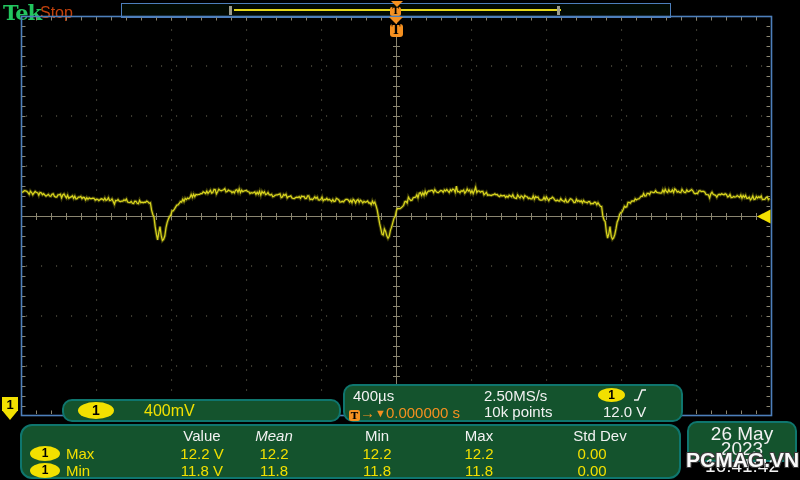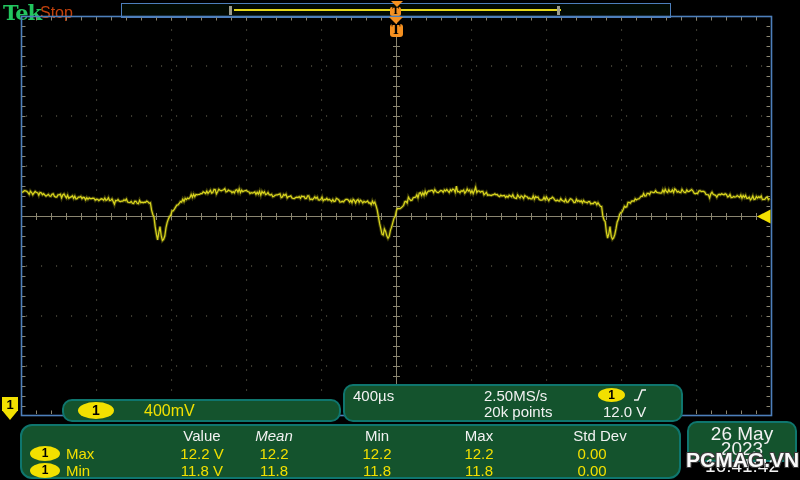--- a/index.html
+++ b/index.html
@@ -82,22 +82,25 @@
 
 <div class="abs" id="gnd-tag">1</div>
 
 <div class="abs rbox" id="ch1-box">
   <span class="badge abs" style="left:14px;top:1px;width:36px;height:17px;font-size:14px;line-height:17px;">1</span>
   <span class="abs yel" style="left:80px;top:1px;font-size:16px;">400mV</span>
 </div>
 
 <div class="abs rbox" id="horiz-box">
   <span class="abs wht t15" style="left:8px;top:2px;">400µs</span>
+  <span class="abs" style="left:4px;top:18px;">
+    <span class="tflag" style="display:inline-block;width:11px;height:11px;font-size:10px;line-height:11px;border-radius:2px;vertical-align:-1px;">T</span><span class="org t15">→</span><span class="org" style="font-size:11px;vertical-align:1px;">▼</span><span class="org t15">0.000000 s</span>
+  </span>
   <span class="abs wht t15" style="left:139px;top:2px;">2.50MS/s</span>
-  <span class="abs wht t15" style="left:139px;top:18px;">20k points</span>
+  <span class="abs wht t15" style="left:139px;top:18px;">10k points</span>
   <span class="badge abs" style="left:253px;top:2px;width:27px;height:14px;font-size:12px;line-height:14px;">1</span>
   <svg class="abs" style="left:288px;top:2px;" width="14" height="14">
     <path d="M1,12 L5,12 L9,2 L13,2" stroke="#f0f0f0" stroke-width="1.5" fill="none"></path>
   </svg>
   <span class="abs wht t15" style="left:258px;top:18px;">12.0 V</span>
 </div>
 
 <div class="abs rbox" id="meas-box">
   <span class="mcol wht t15" style="left:135px;top:2px;width:90px;">Value</span>
   <span class="mcol wht t15" style="left:207px;top:2px;width:90px;font-style:italic;">Mean</span>

